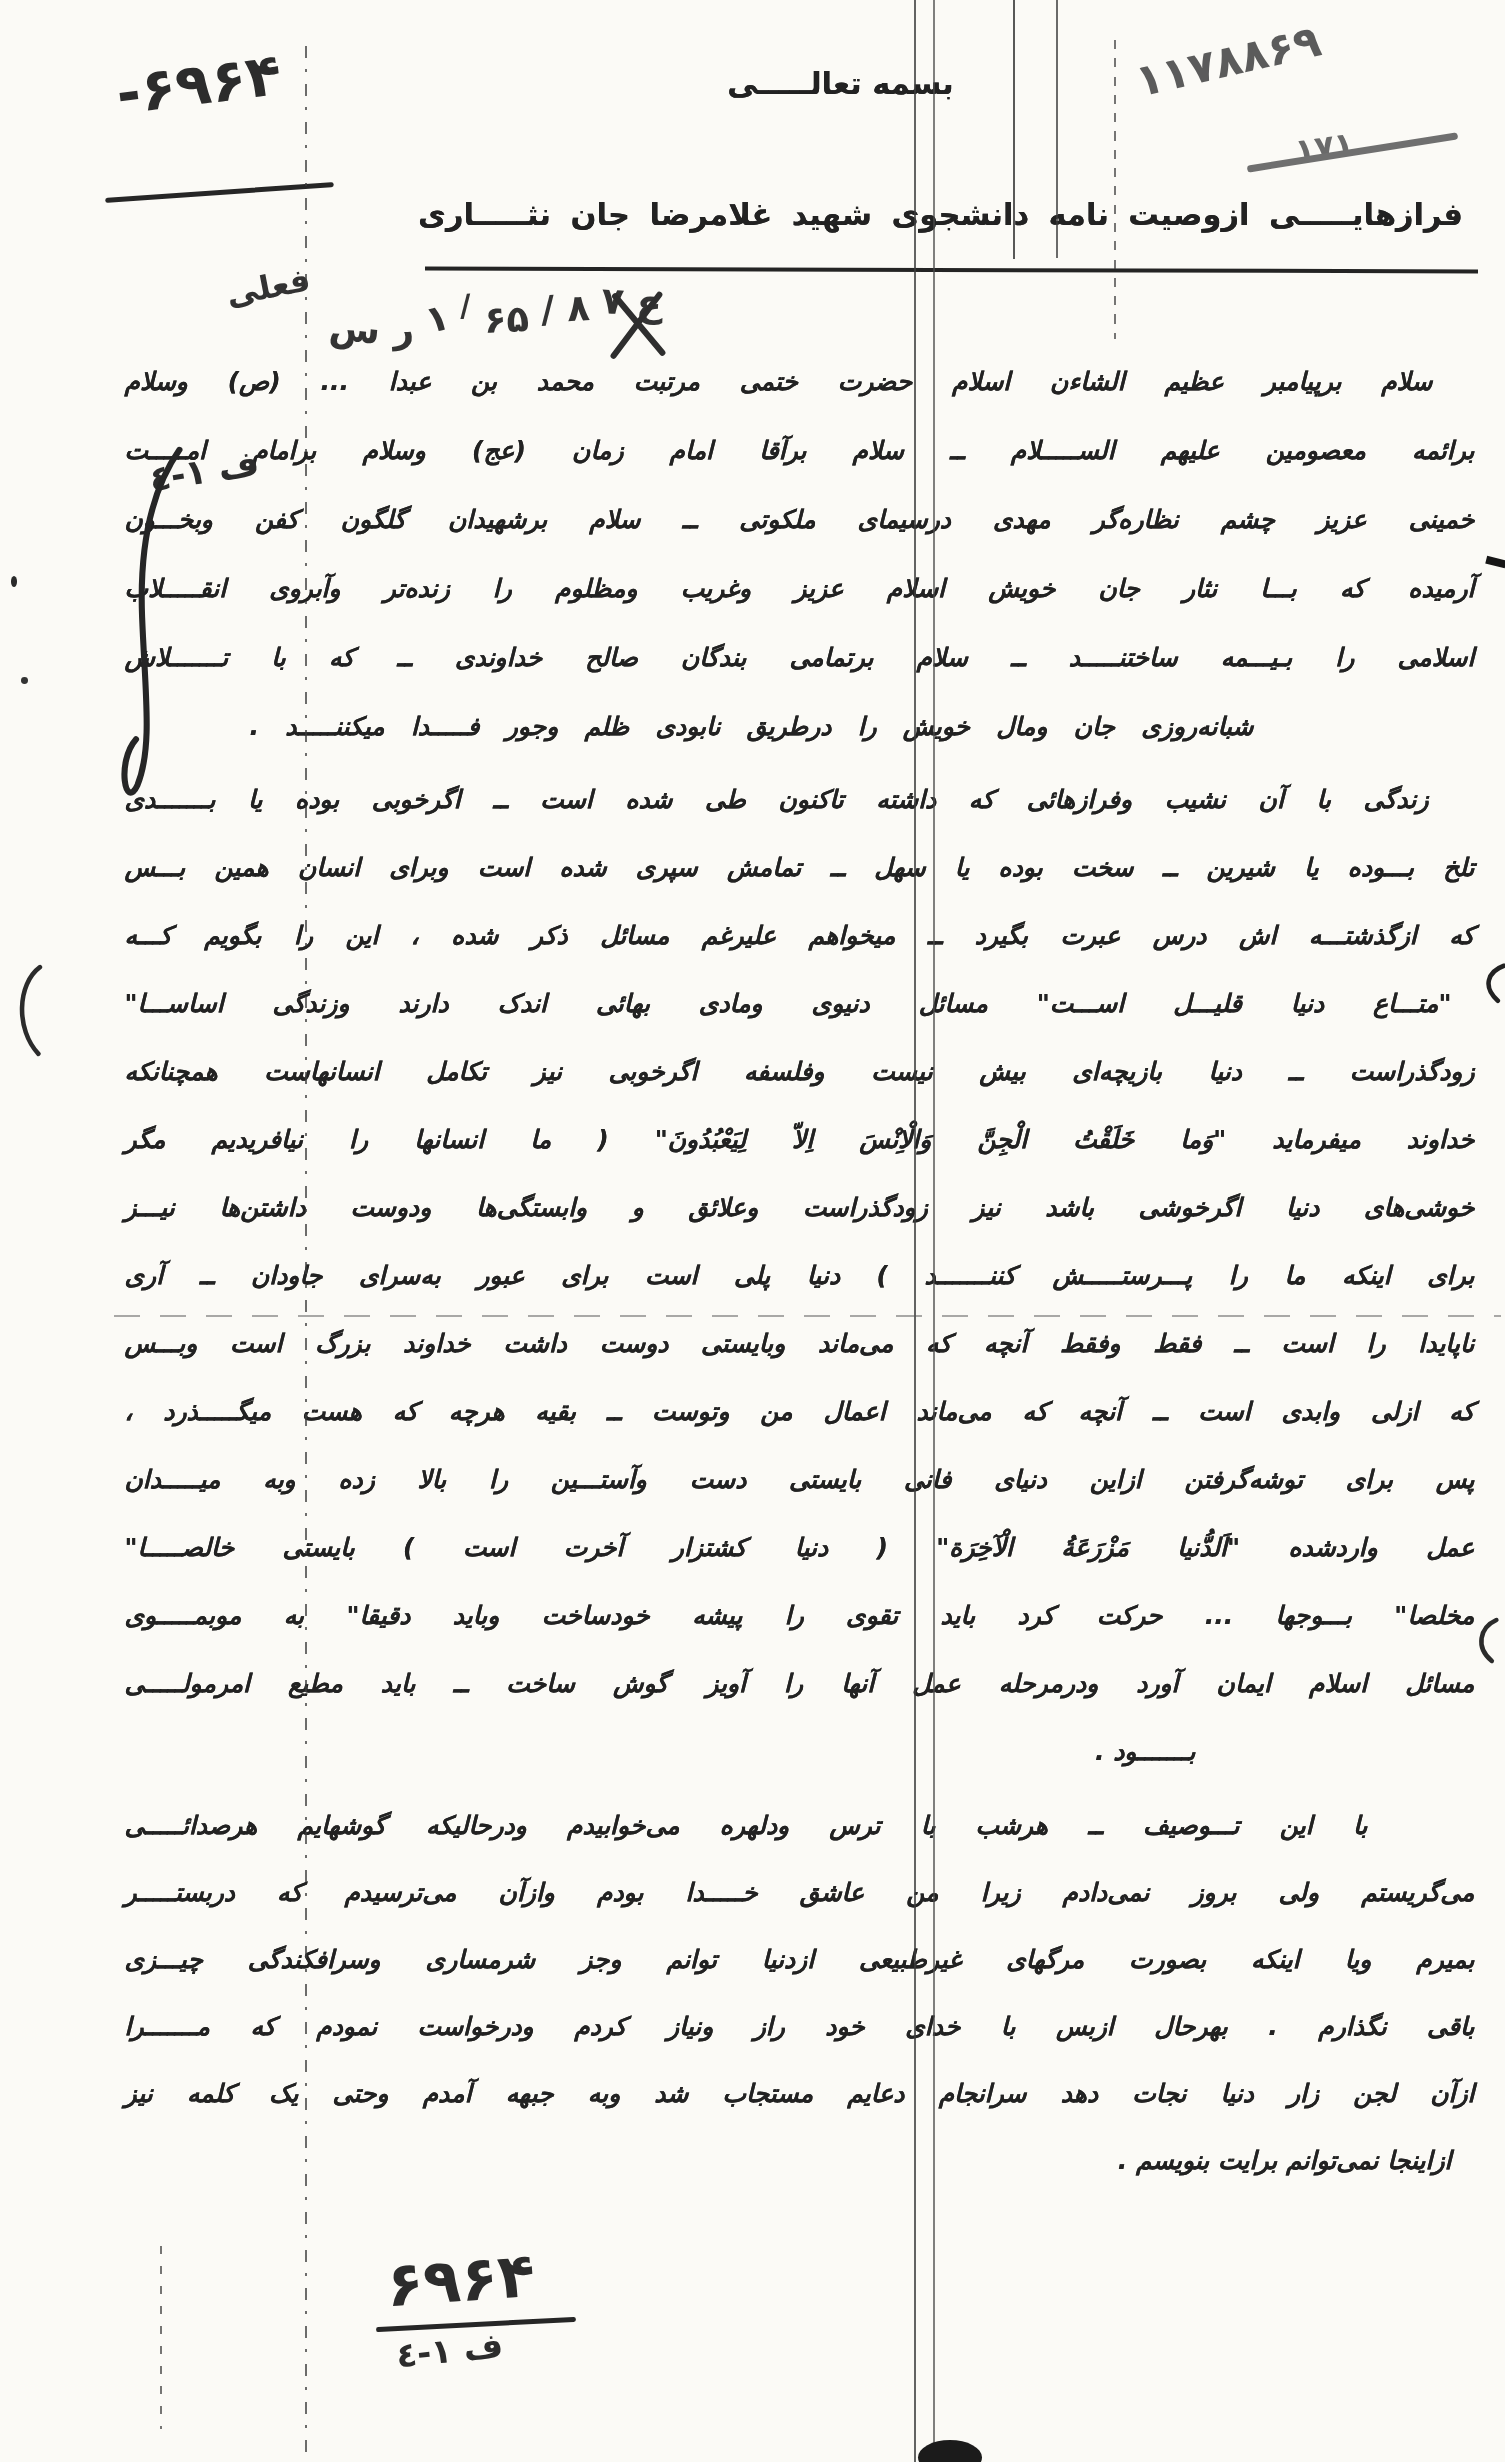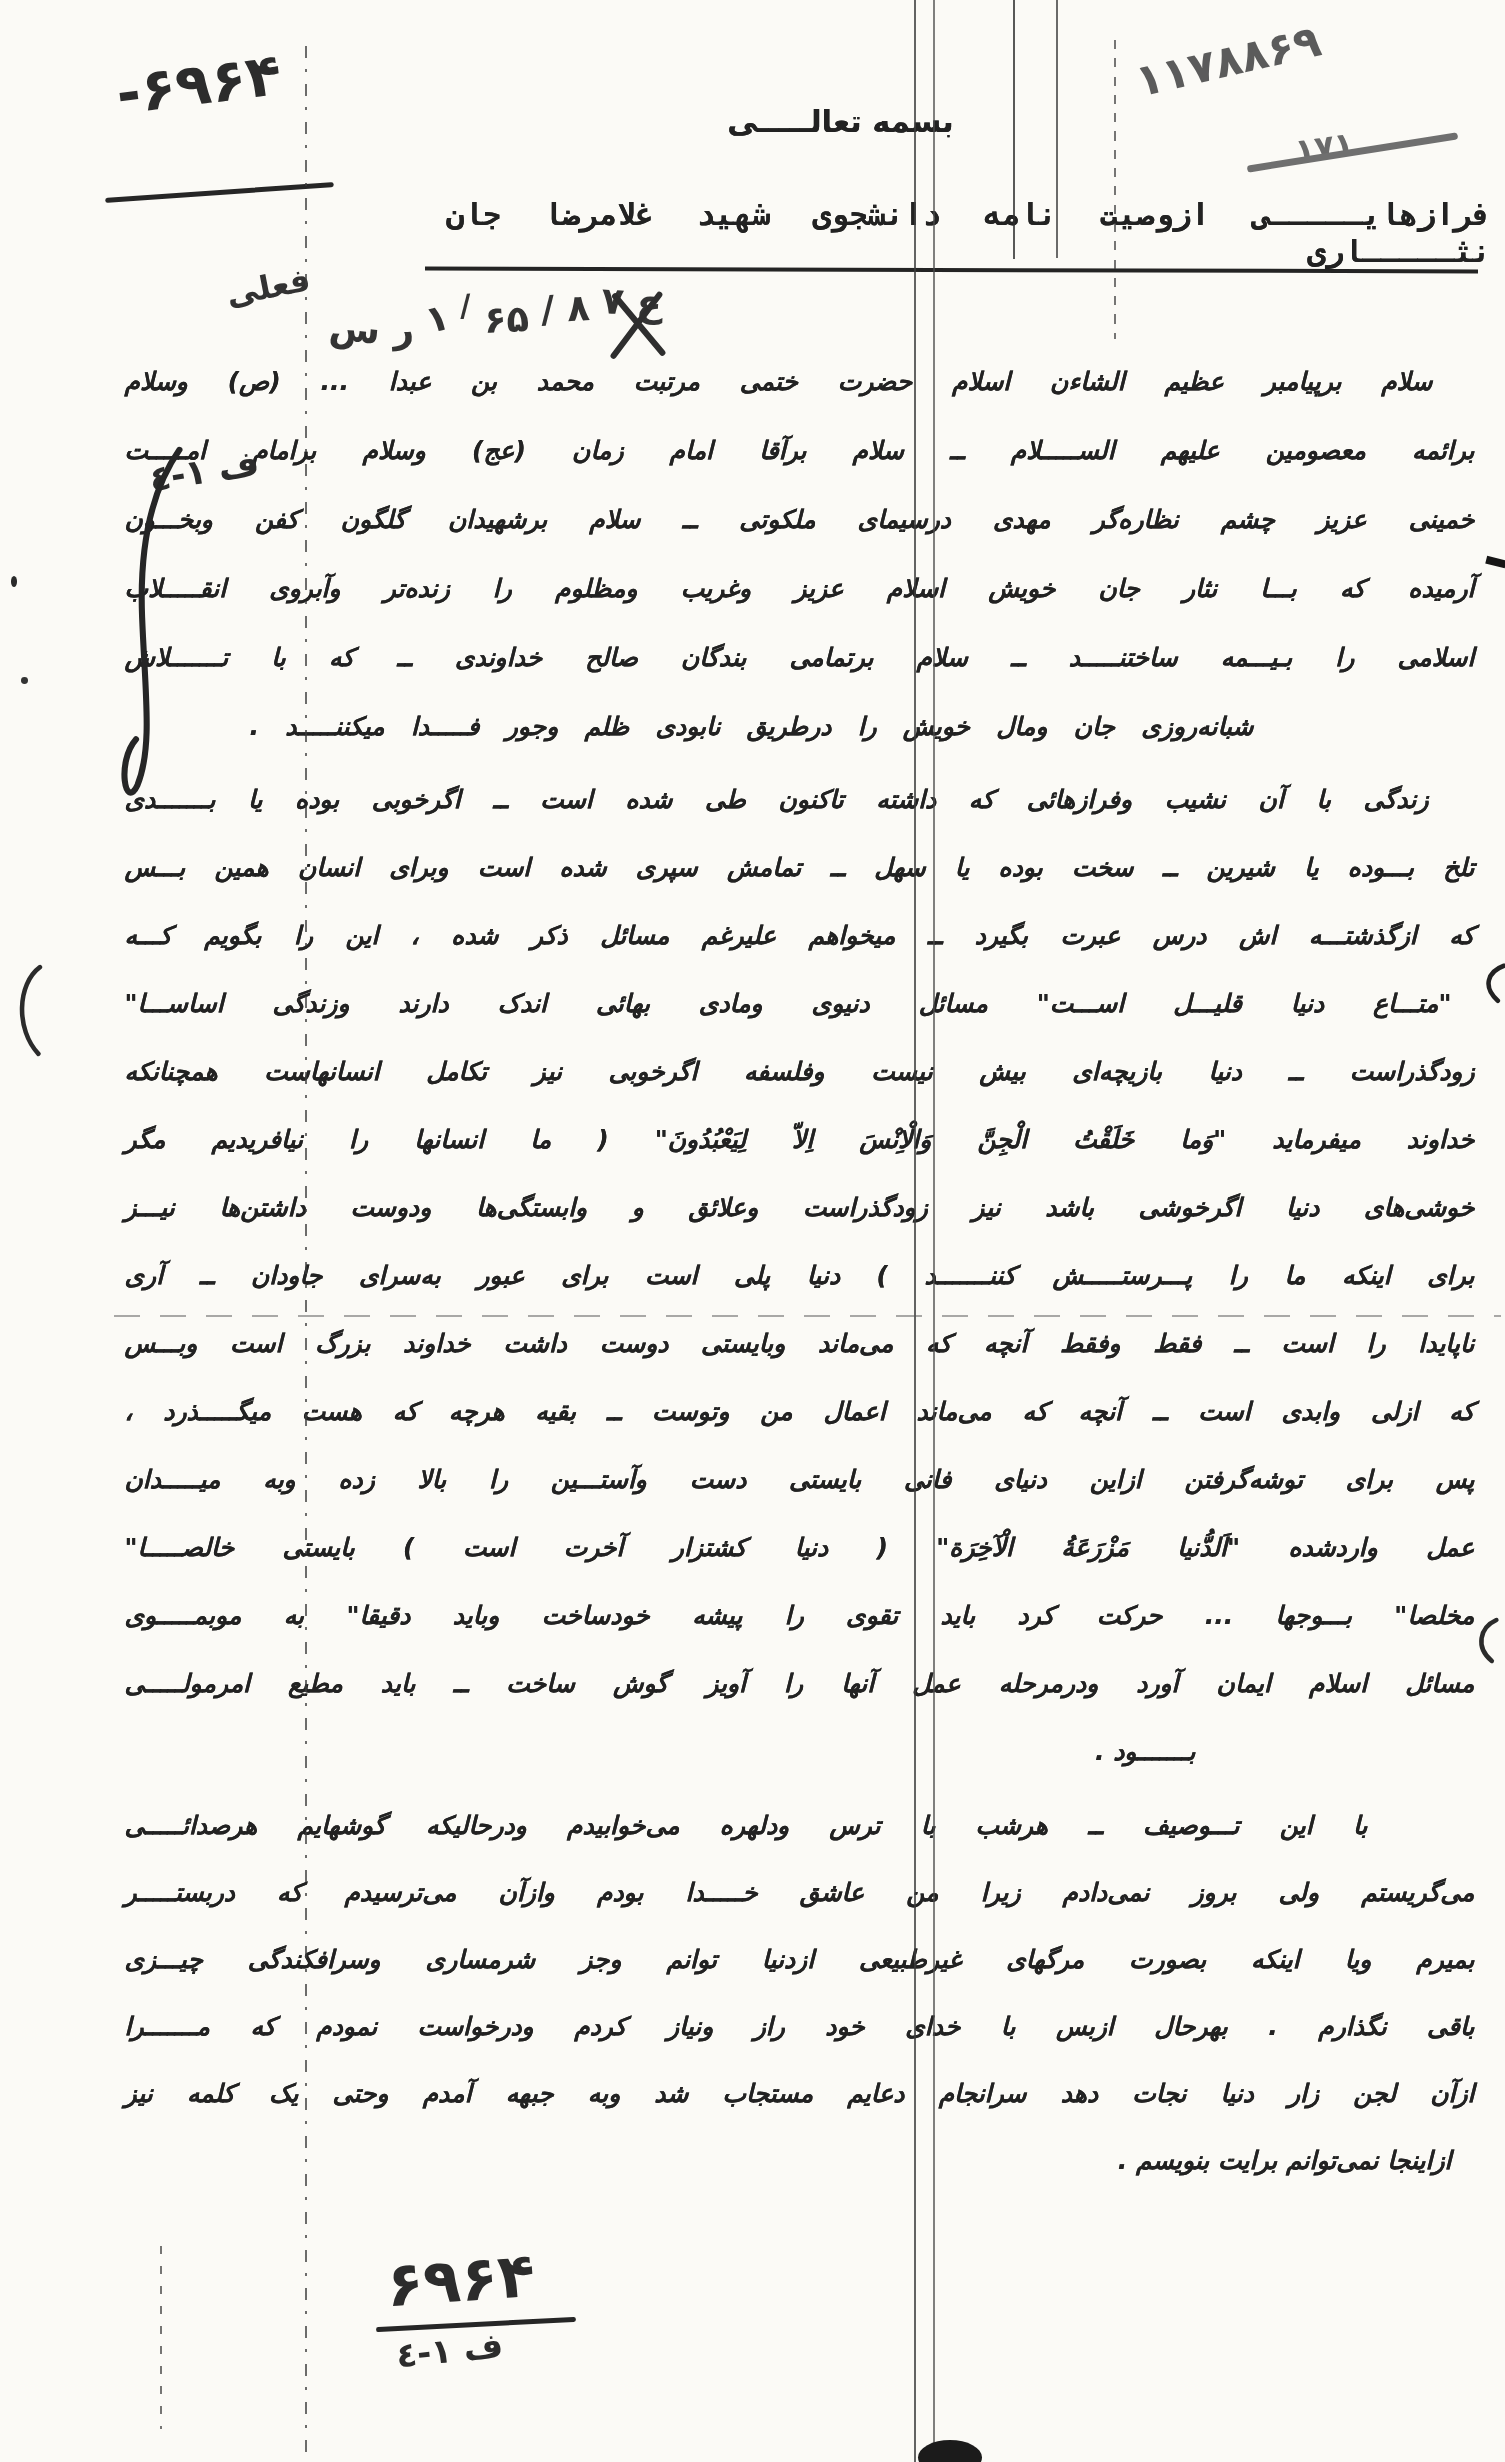--- a/index.html
+++ b/index.html
@@ -4,23 +4,23 @@
 <style>
   html,body{margin:0;padding:0;background:#fbfaf6;}
   .page{
     position:relative;width:1505px;height:2462px;overflow:hidden;
     background:#fbfaf6;
     font-family:"DejaVu Sans",sans-serif;color:#1e1e1e;
   }
   
   .typed{font-weight:bold;color:#222;text-shadow:0 0 0.5px #3a3a3a;}
   .bismillah{position:absolute;top:66px;left:648px;width:385px;font-size:30.5px;
-    direction:rtl;text-align:center;letter-spacing:0.8px;margin-top:38px;}
-  .doc-title{position:absolute;top:197px;right:14px;width:1045px;font-size:30.5px;
-    direction:rtl;text-align:justify;text-align-last:justify;white-space:normal;font-family:Liberation Mono, monospace;}
+    direction:rtl;text-align:center;letter-spacing:0.8px;}
+  .doc-title{position:absolute;top:197px;right:42px;width:1045px;font-size:30.5px;
+    direction:rtl;text-align:justify;text-align-last:justify;white-space:normal;}
   .title-underline{position:absolute;top:268px;right:27.4px;width:1053px;height:3.8px;
     background:#242424;transform:rotate(.15deg);}
   .body-text{position:absolute;top:347px;right:30.5px;width:1350px;direction:rtl;
     font-size:25px;font-style:italic;}
   .ln{display:block;height:69px;line-height:69px;overflow:visible;
       text-align:justify;text-align-last:justify;}
   .p2 .ln{height:68px;line-height:68px;}
   .p3 .ln{height:67px;line-height:67px;}
   .gap6{height:4.6px;} .gap8{height:6.1px;}
   .short{text-align:right;text-align-last:right;}

